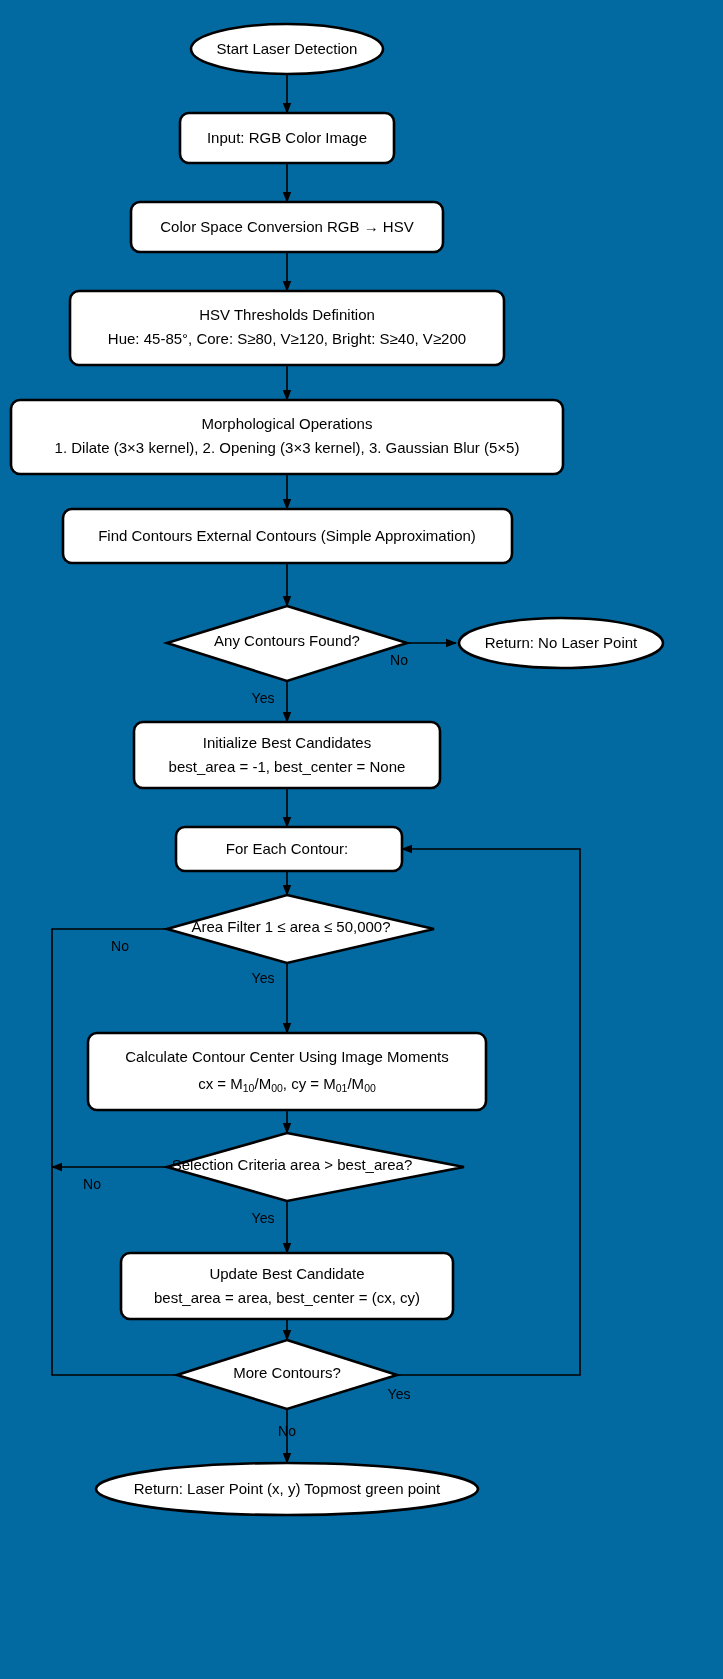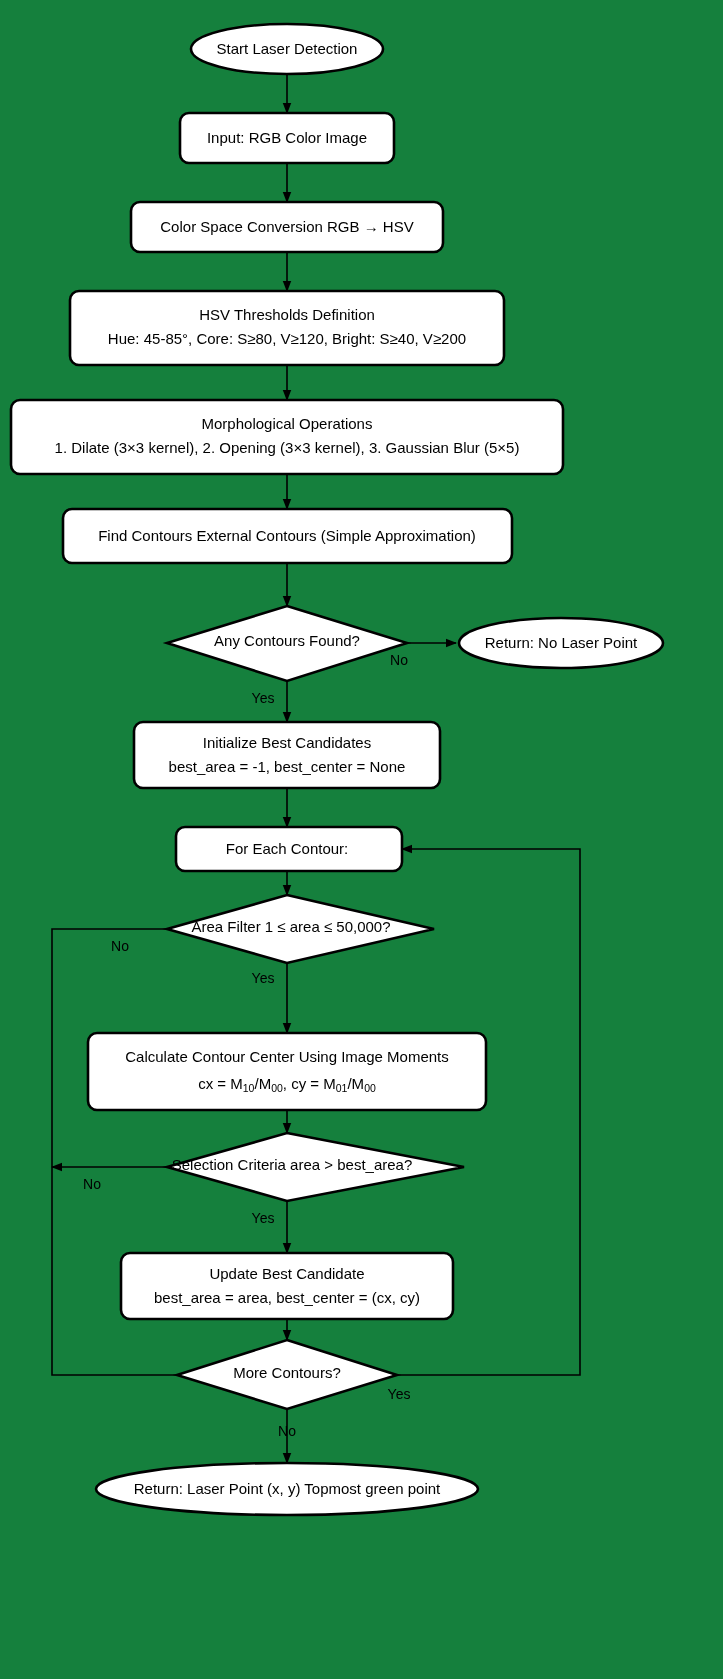--- a/index.html
+++ b/index.html
@@ -9,21 +9,21 @@
   }
   body {
     font-family: "Liberation Sans", sans-serif;
     color: #000000;
   }
   #flow-root {
     position: relative;
     width: 723px;
     height: 1679px;
     overflow: hidden;
-    background: #15803d;
+    background: #0369a1;
   }
   svg#flow-svg {
     position: absolute;
     left: 0;
     top: 0;
     width: 723px;
     height: 1679px;
   }
   .node-shape {
     fill: #ffffff;

